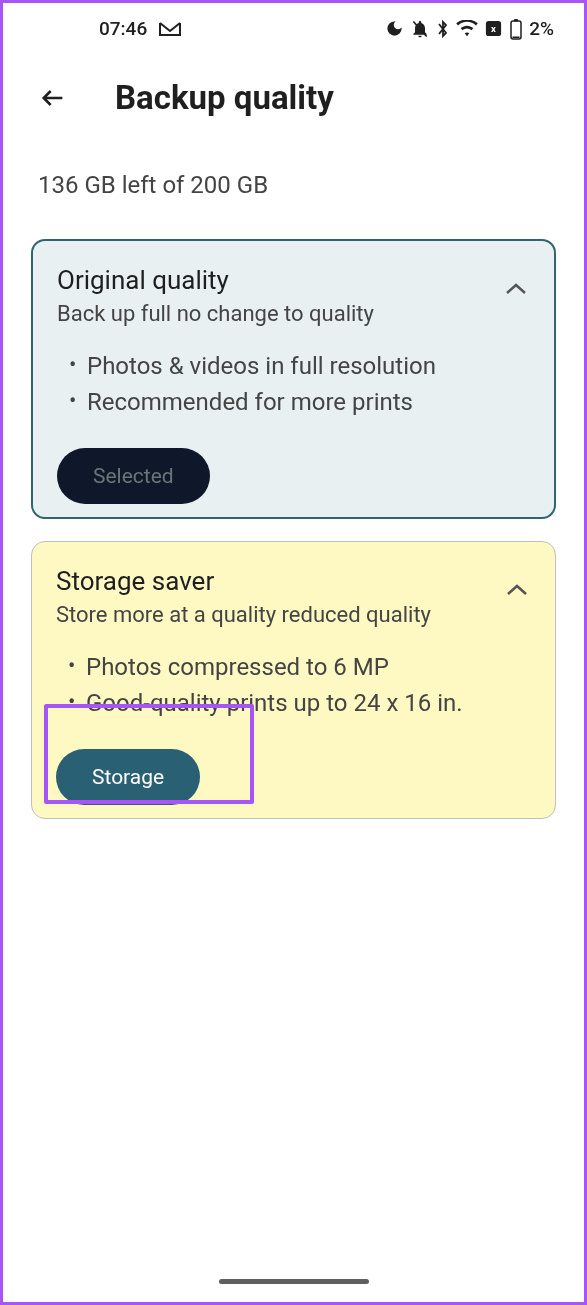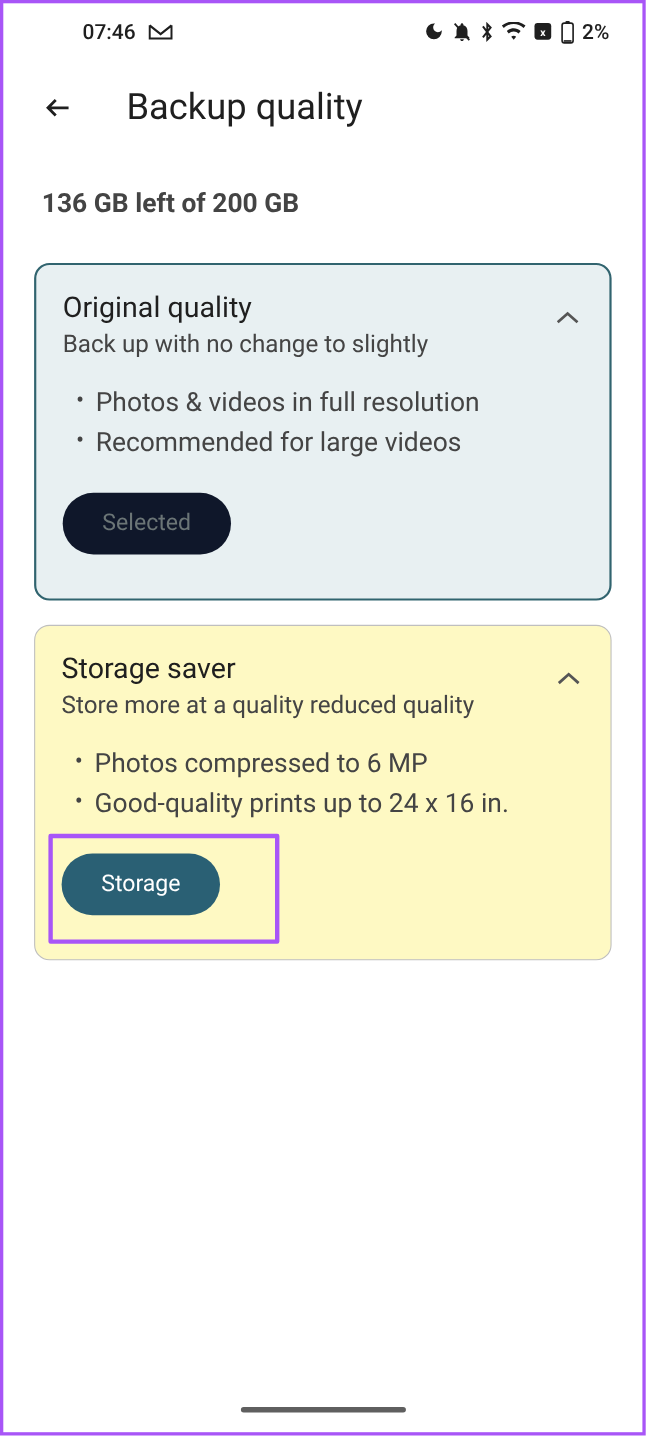--- a/index.html
+++ b/index.html
@@ -13,21 +13,21 @@
       height: 1305px;
       background: #ffffff;
       border: 3px solid #a855f7;
       position: relative;
       color: #1f1f1f;
     }
     .status-bar {
       display: flex;
       justify-content: space-between;
       align-items: flex-start;
-      padding: 14px 30px 14px 72px;
+      padding: 14px 30px 14px 96px;
       font-size: 19px;
       font-weight: 500;
     }
     .status-left {
       display: flex;
       align-items: center;
       gap: 12px;
     }
     .status-right {
       display: flex;
@@ -48,38 +48,38 @@
     .back-arrow {
       width: 32px;
       height: 32px;
       display: flex;
       align-items: center;
       justify-content: center;
       cursor: pointer;
     }
     .page-title {
       font-size: 33px;
-      font-weight: 400;
+      font-weight: 700;
       color: #1f1f1f;
     }
     .storage-info {
       padding: 30px 35px 40px;
       font-size: 24px;
       color: #444;
-      font-weight: 700;
+      font-weight: 400;
     }
     .cards-container {
       padding: 0 28px;
       display: flex;
       flex-direction: column;
       gap: 22px;
     }
     .card {
       border-radius: 14px;
-      padding: 24px 24px 40px;
+      padding: 24px 24px 13px;
       position: relative;
     }
     .card-selected {
       background: #e8f0f2;
       border: 2.5px solid #31646f;
     }
     .card-unselected {
       background: #fef9c3;
       border: 1.5px solid #bfbfbf;
     }
@@ -225,31 +225,31 @@
   <h1 class="page-title">Backup quality</h1>
 </div>
 
 <div class="storage-info">136 GB left of 200 GB</div>
 
 <div class="cards-container">
   <div class="card card-selected">
     <div class="card-header">
       <div>
         <div class="card-title">Original quality</div>
-        <div class="card-subtitle">Back up with no change to slightly</div>
+        <div class="card-subtitle">Back up full no change to quality</div>
       </div>
       <div class="chevron">
         <svg width="22" height="14" viewBox="0 0 22 14">
             <path fill="none" stroke="#555" stroke-width="2.5" d="M2 11 L11 3 L20 11"></path>
           </svg>
       </div>
     </div>
     <ul class="bullet-list">
       <li>Photos &amp; videos in full resolution</li>
-      <li>Recommended for large videos</li>
+      <li>Recommended for more prints</li>
     </ul>
     <button class="btn btn-selected">Selected</button>
   </div>
 
   <div class="card card-unselected" style="position:relative;">
     <div class="card-header">
       <div>
         <div class="card-title">Storage saver</div>
         <div class="card-subtitle">Store more at a quality reduced quality</div>
       </div>

